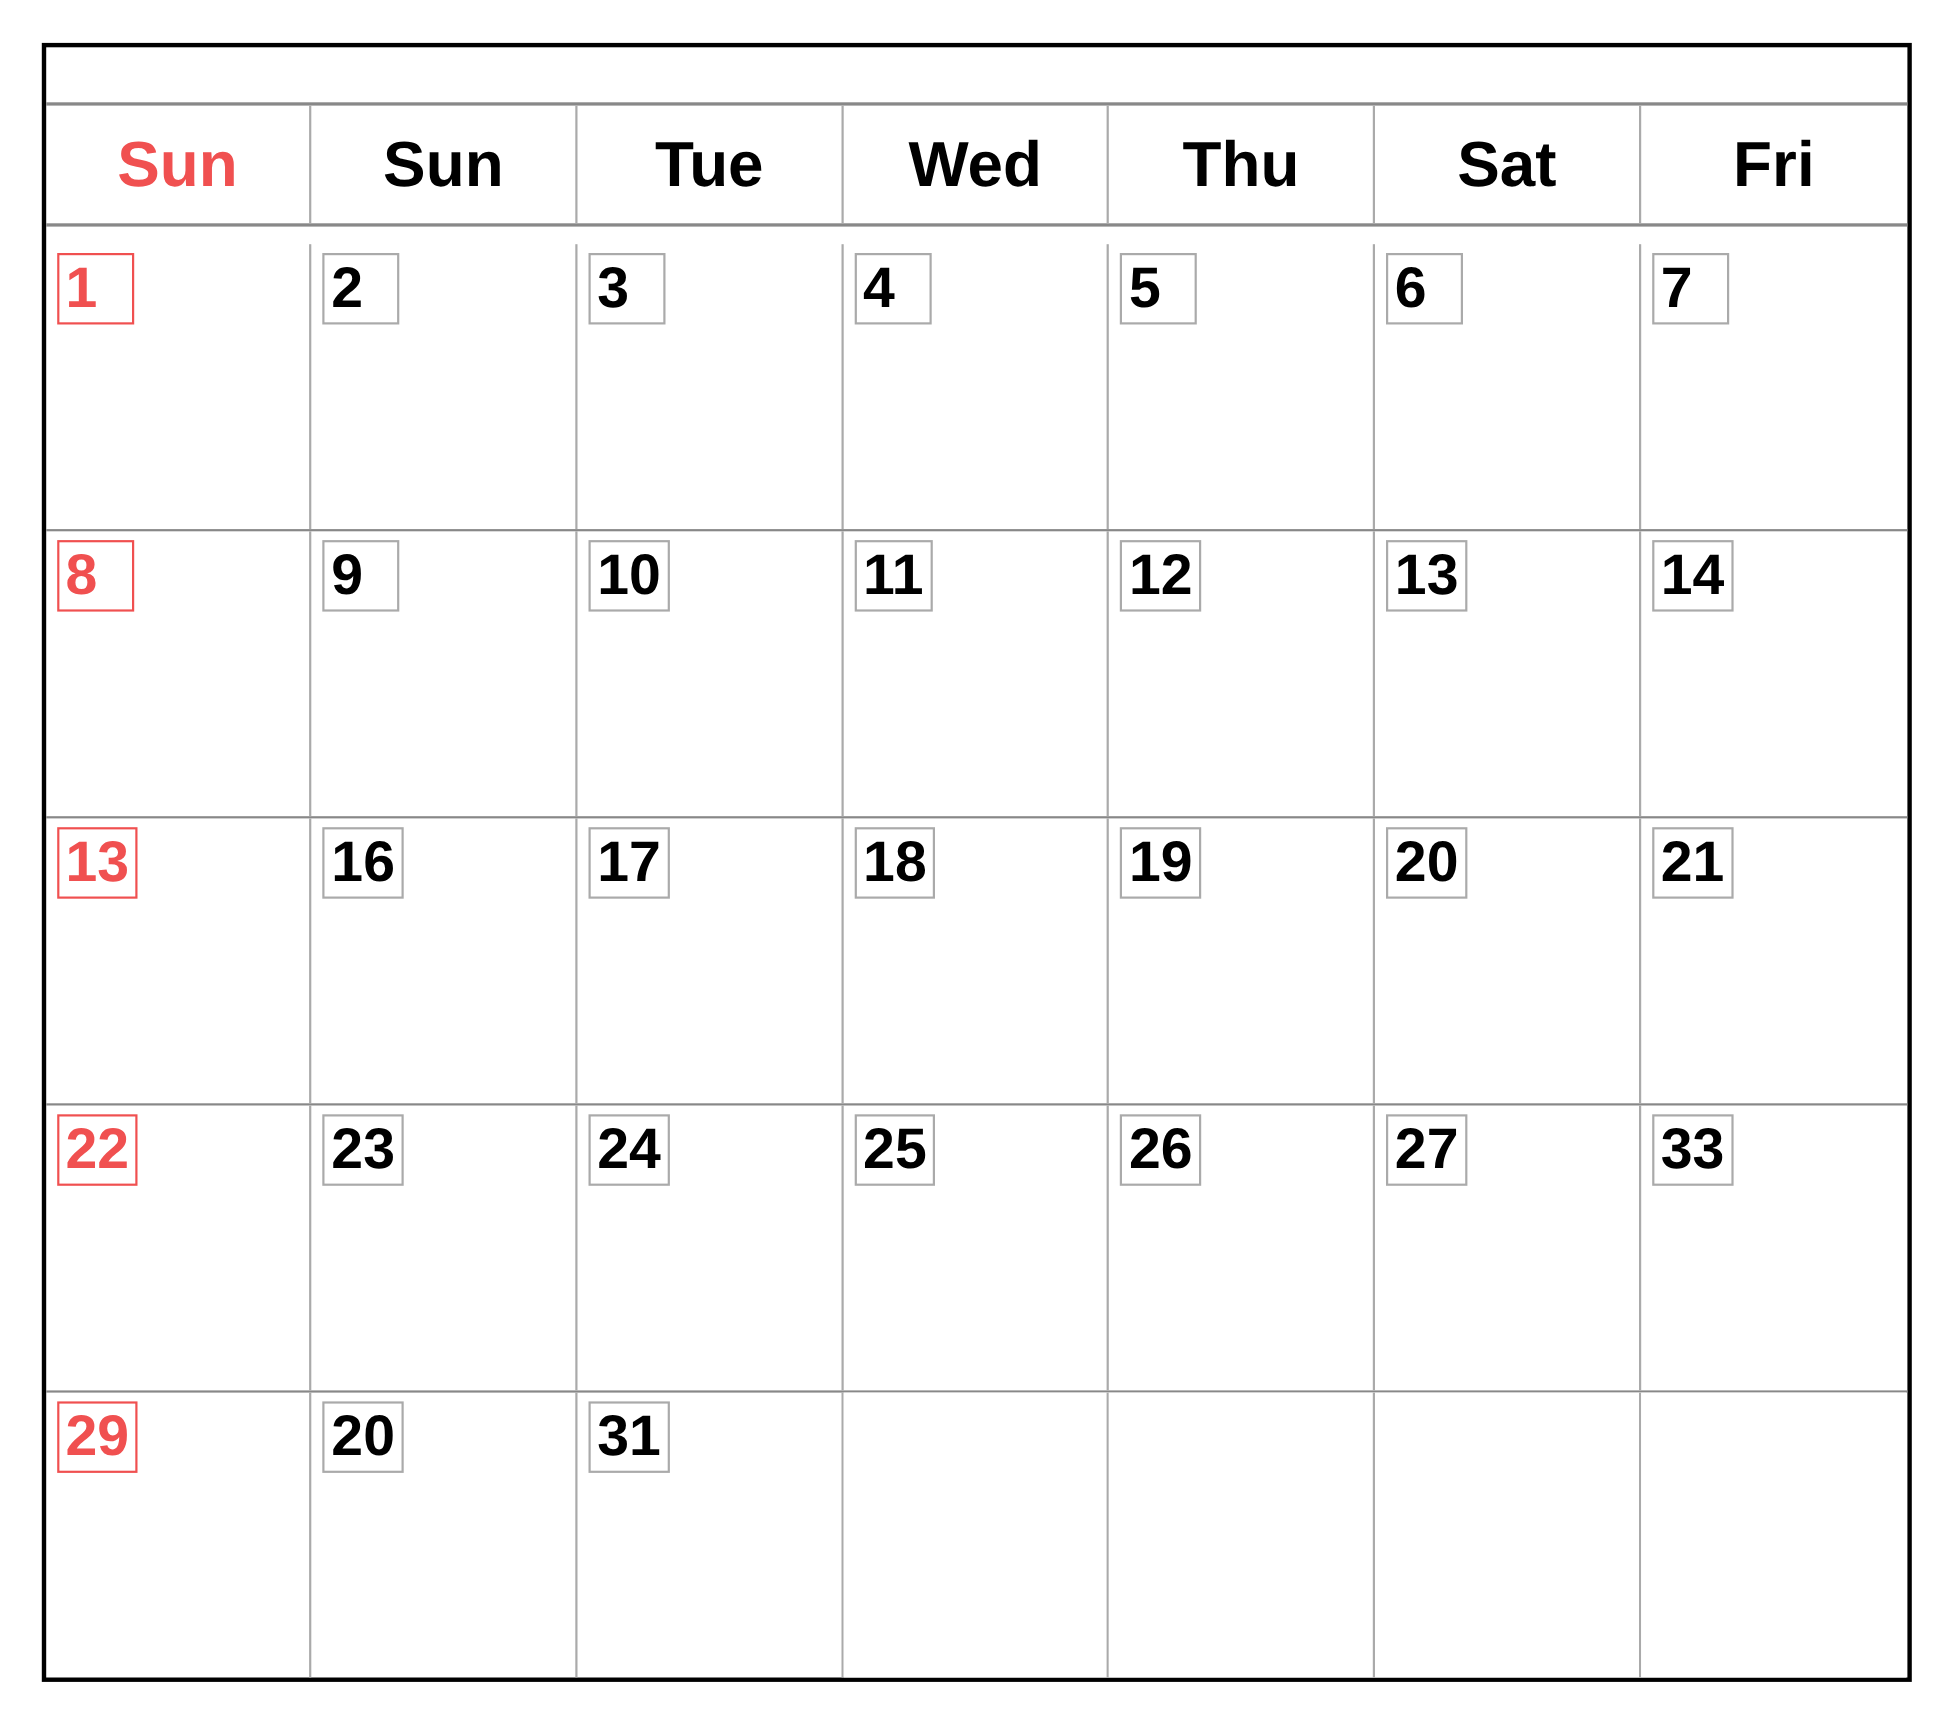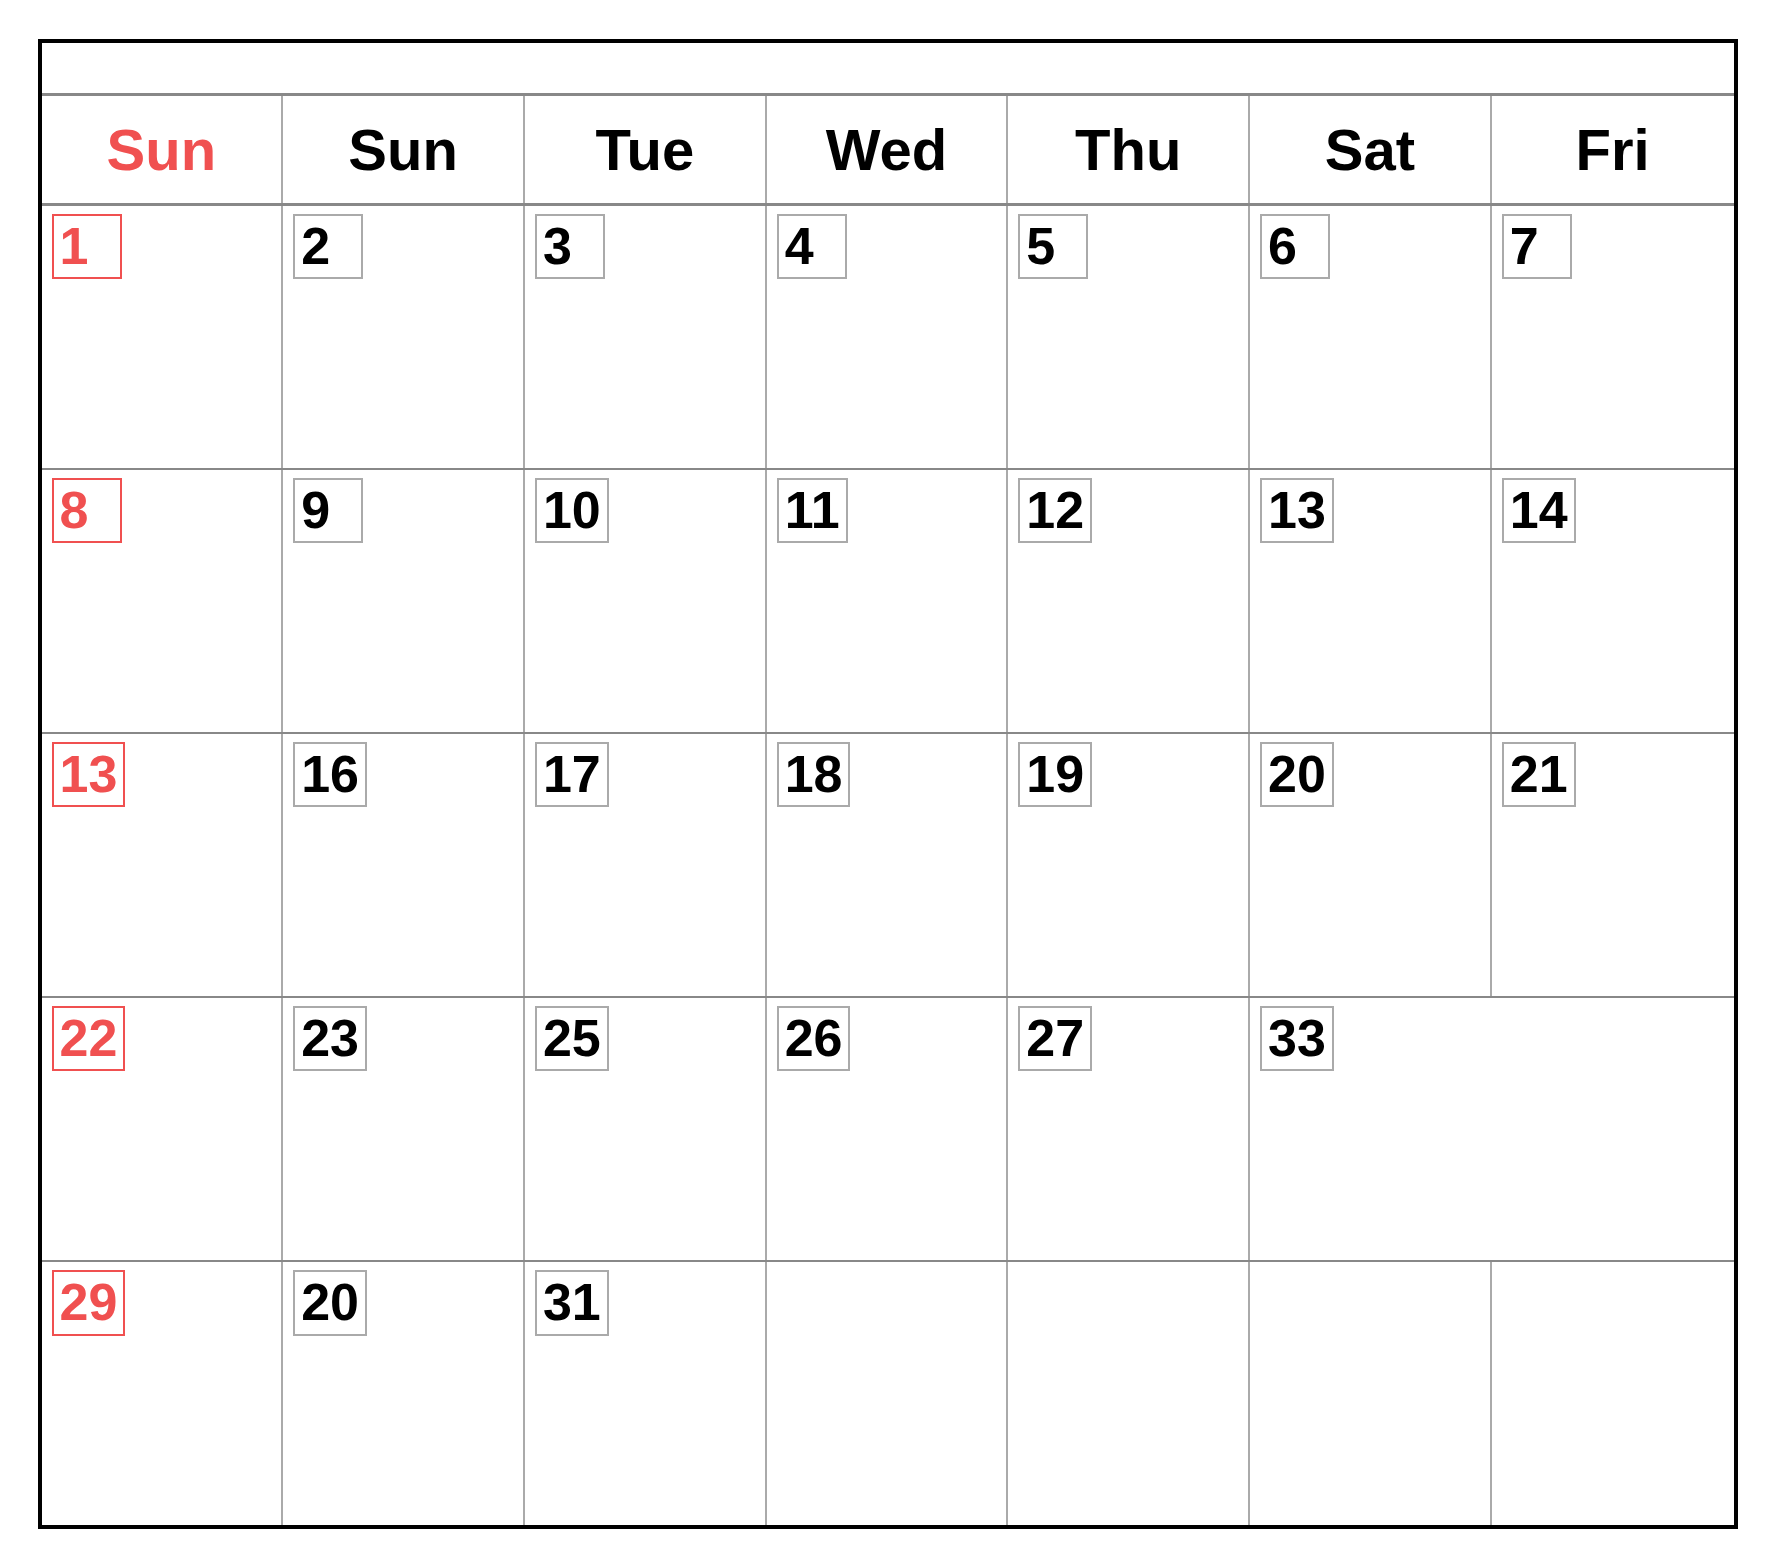--- a/index.html
+++ b/index.html
@@ -34,20 +34,21 @@
       border-bottom: 3px solid #888;
       font-family: 'Arial Black', 'Arial', sans-serif;
       color: #000;
       flex-shrink: 0;
     }
 
     .calendar-grid {
       display: flex;
       flex-direction: column;
       flex: 1;
+      gap: 16px;
     }
 
     .day-headers {
       display: grid;
       grid-template-columns: repeat(7, 1fr);
       border-bottom: 3px solid #888;
       flex-shrink: 0;
     }
 
     .day-header {
@@ -208,20 +209,23 @@
           </div>
         </div>
         <div class="week-row">
           <div class="day-cell">
             <span class="day-number sunday">22</span>
           </div>
           <div class="day-cell">
             <span class="day-number">23</span>
           </div>
           <div class="day-cell">
+            <span class="day-number">24</span>
+          </div>
+          <div class="day-cell">
             <span class="day-number">25</span>
           </div>
           <div class="day-cell">
             <span class="day-number">26</span>
           </div>
           <div class="day-cell">
             <span class="day-number">27</span>
           </div>
           <div class="day-cell">
             <span class="day-number">33</span>

